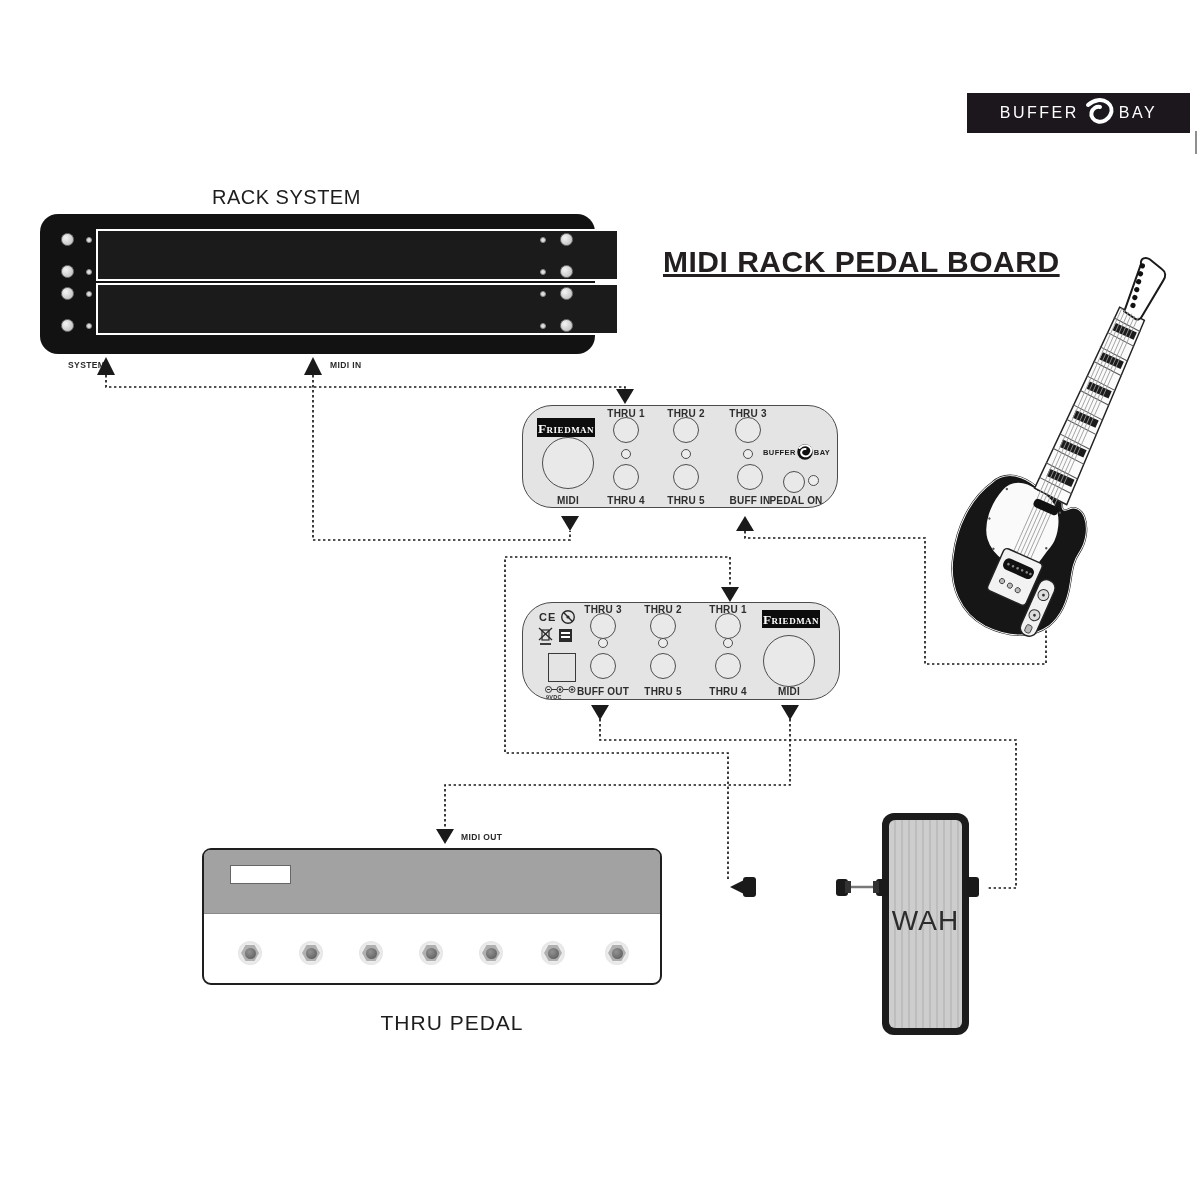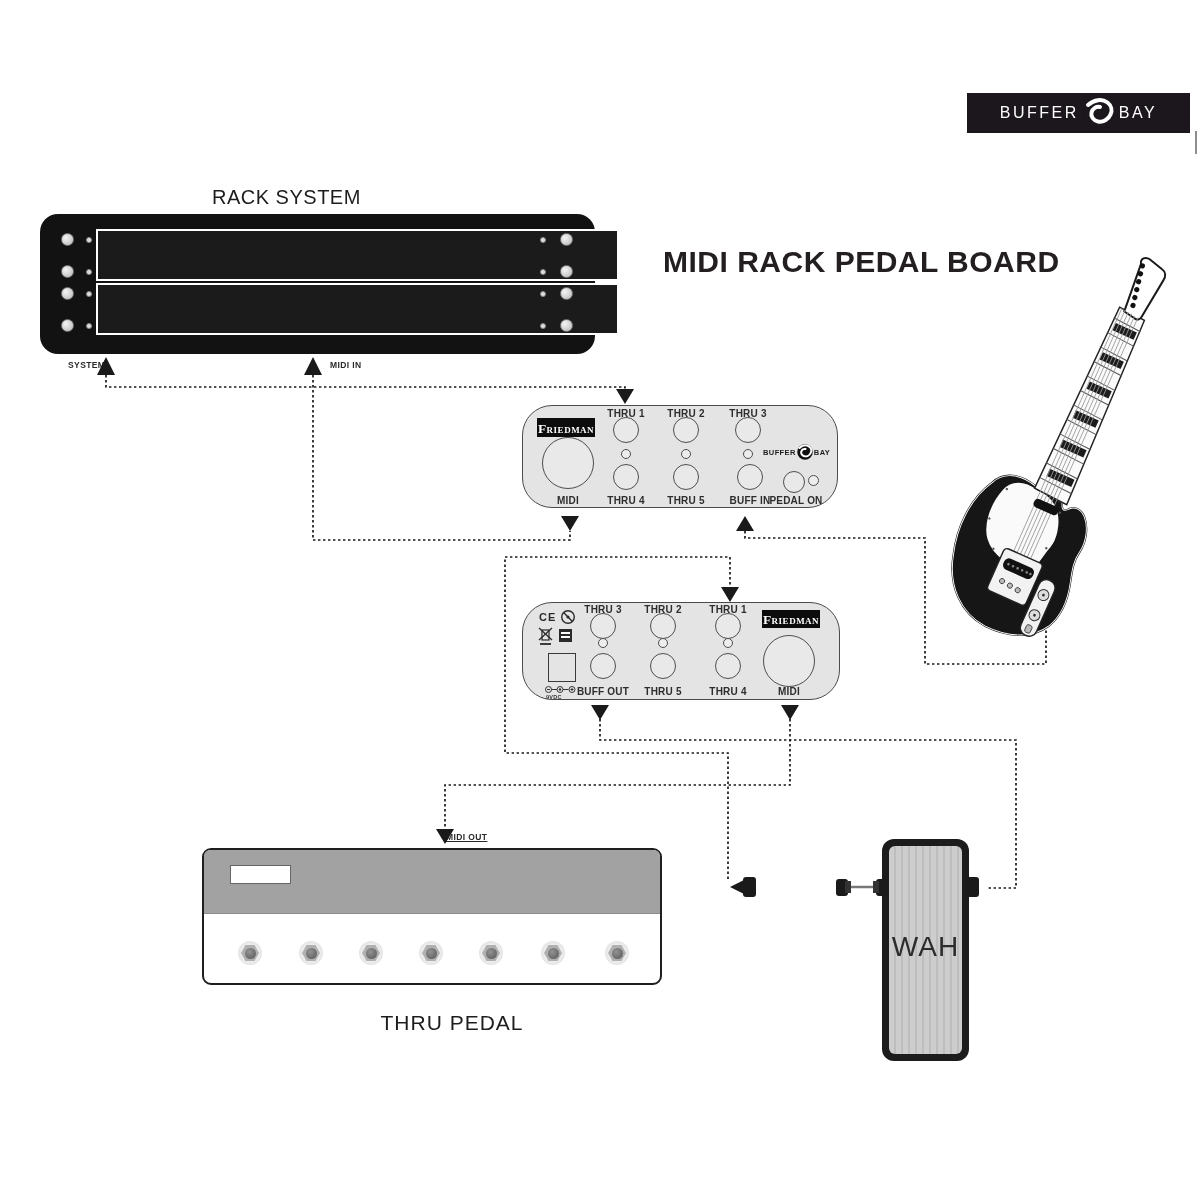--- a/index.html
+++ b/index.html
@@ -7,21 +7,21 @@
           font-family:"Liberation Sans",sans-serif;}
   .abs{position:absolute;}
   
   .banner{position:absolute;left:967px;top:93px;width:223px;height:40px;background:#1b171c;
           display:flex;align-items:center;justify-content:center;gap:4px;}
   .banner .btxt{color:#fff;font-size:16px;letter-spacing:2.5px;font-weight:400;}
   
   .rack-title{position:absolute;left:212px;top:186px;width:220px;text-align:left;
               font-size:20px;letter-spacing:.5px;color:#1d1d1d;}
   .main-title{position:absolute;left:663px;top:245px;white-space:nowrap;font-size:30px;
-              font-weight:bold;letter-spacing:.5px;color:#231f20;}
+              font-weight:bold;letter-spacing:.5px;color:#231f20;text-decoration:underline;}
   
   .rack{position:absolute;left:40px;top:214px;width:555px;height:140px;background:#121212;border-radius:18px;}
   .rackrow{position:absolute;left:56px;width:523px;height:52px;background:#1b1b1b;border:2px solid #fff;box-sizing:border-box;}
   .screw{position:absolute;width:13px;height:13px;border-radius:50%;
          background:radial-gradient(circle at 35% 35%,#f4f4f4,#b5b5b5);border:1px solid #777;box-sizing:border-box;}
   .dot{position:absolute;width:6px;height:6px;border-radius:50%;background:#dedede;border:1px solid #888;box-sizing:border-box;}
   
   .bufunit{position:absolute;background:#e4e4e4;border:1.5px solid #4b4b4b;border-radius:30px;box-sizing:border-box;}
   .brand{position:absolute;background:#0c0c0c;color:#fff;display:flex;align-items:flex-end;justify-content:center;
          font-family:"Liberation Serif",serif;font-variant:small-caps;font-weight:bold;font-size:13.5px;letter-spacing:.5px;}
@@ -92,21 +92,21 @@
     <div class="screw" style="left:520px;top:73px;"></div>
     <div class="screw" style="left:520px;top:105px;"></div>
     <div class="dot" style="left:500px;top:23px;"></div>
     <div class="dot" style="left:500px;top:55px;"></div>
     <div class="dot" style="left:500px;top:77px;"></div>
     <div class="dot" style="left:500px;top:109px;"></div>
   </div>
 
   <div class="plabel" style="left:68px;top:360px;">SYSTEM</div>
   <div class="plabel" style="left:330px;top:360px;">MIDI IN</div>
-  <div class="plabel" style="left:446px;top:832px;text-decoration:underline;">MIDI OUT</div>
+  <div class="plabel" style="left:461px;top:832px;">MIDI OUT</div>
 
   <div class="bufunit" style="left:522px;top:405px;width:316px;height:103px;"></div>
   <div class="brand" style="left:537px;top:418px;width:58px;height:19px;">
     <span>Friedman</span>
   </div>
 
   <div class="jack" style="left:542px;top:437px;width:52px;height:52px;"></div>
   <div class="ulabel" style="left:568px;top:495px;">MIDI</div>
 
   <div class="ulabel" style="left:626px;top:408px;">THRU 1</div>
@@ -222,21 +222,21 @@
         <div class="nut"></div>
         <div class="cap"></div>
       </div>
     <div class="fsw" style="left:401px;top:91px;">
         <div class="nut"></div>
         <div class="cap"></div>
       </div>
   </div>
   <div class="pedal-label" style="left:452px;top:1011px;">THRU PEDAL</div>
 
-  <div class="exped" style="left:882px;top:839px;">
+  <div class="exped" style="left:882px;top:813px;">
     <div class="tread"></div>
     <div class="xlabel">WAH</div>
   </div>
 
   <svg class="abs" style="left:0;top:0;pointer-events:none;" width="1200" height="1200" viewBox="0 0 1200 1200">
 
     <path d="M106,375 V387 H625 V390" fill="none" stroke="#1a1a1a" stroke-width="1.7" stroke-dasharray="2.4 2.6"></path>
     <path d="M313,375 V540 H570 V531" fill="none" stroke="#1a1a1a" stroke-width="1.7" stroke-dasharray="2.4 2.6"></path>
     <path d="M745,531 V538 H925 V664 H1046 V624" fill="none" stroke="#1a1a1a" stroke-width="1.7" stroke-dasharray="2.4 2.6"></path>
     <path d="M728,879 V753 H505 V557 H730 V588" fill="none" stroke="#1a1a1a" stroke-width="1.7" stroke-dasharray="2.4 2.6"></path>

